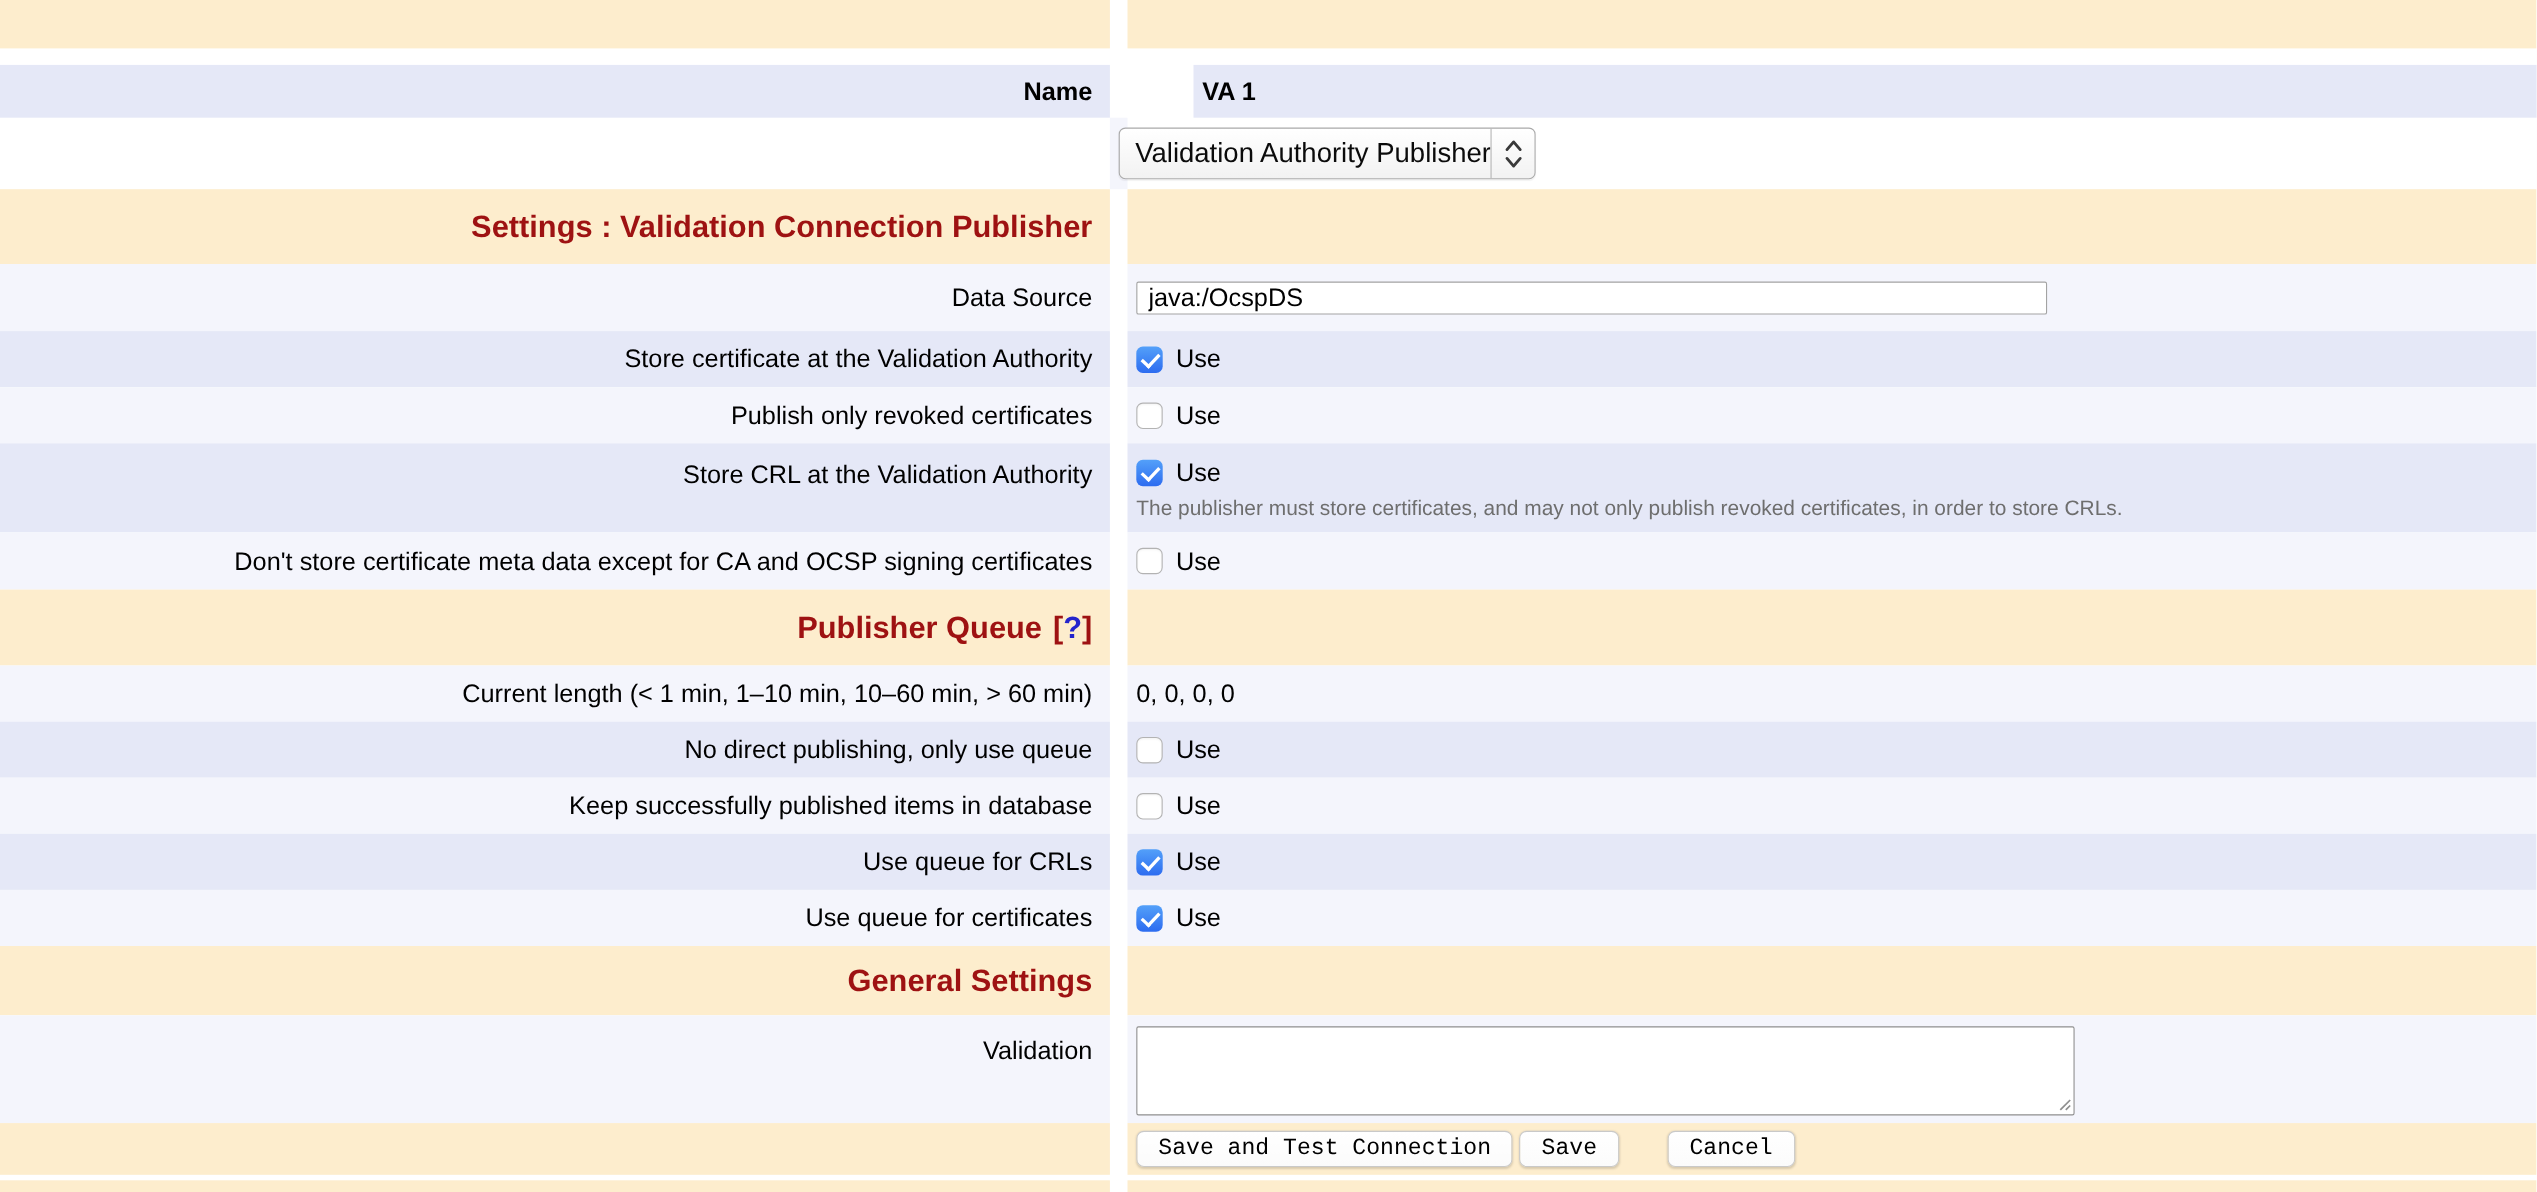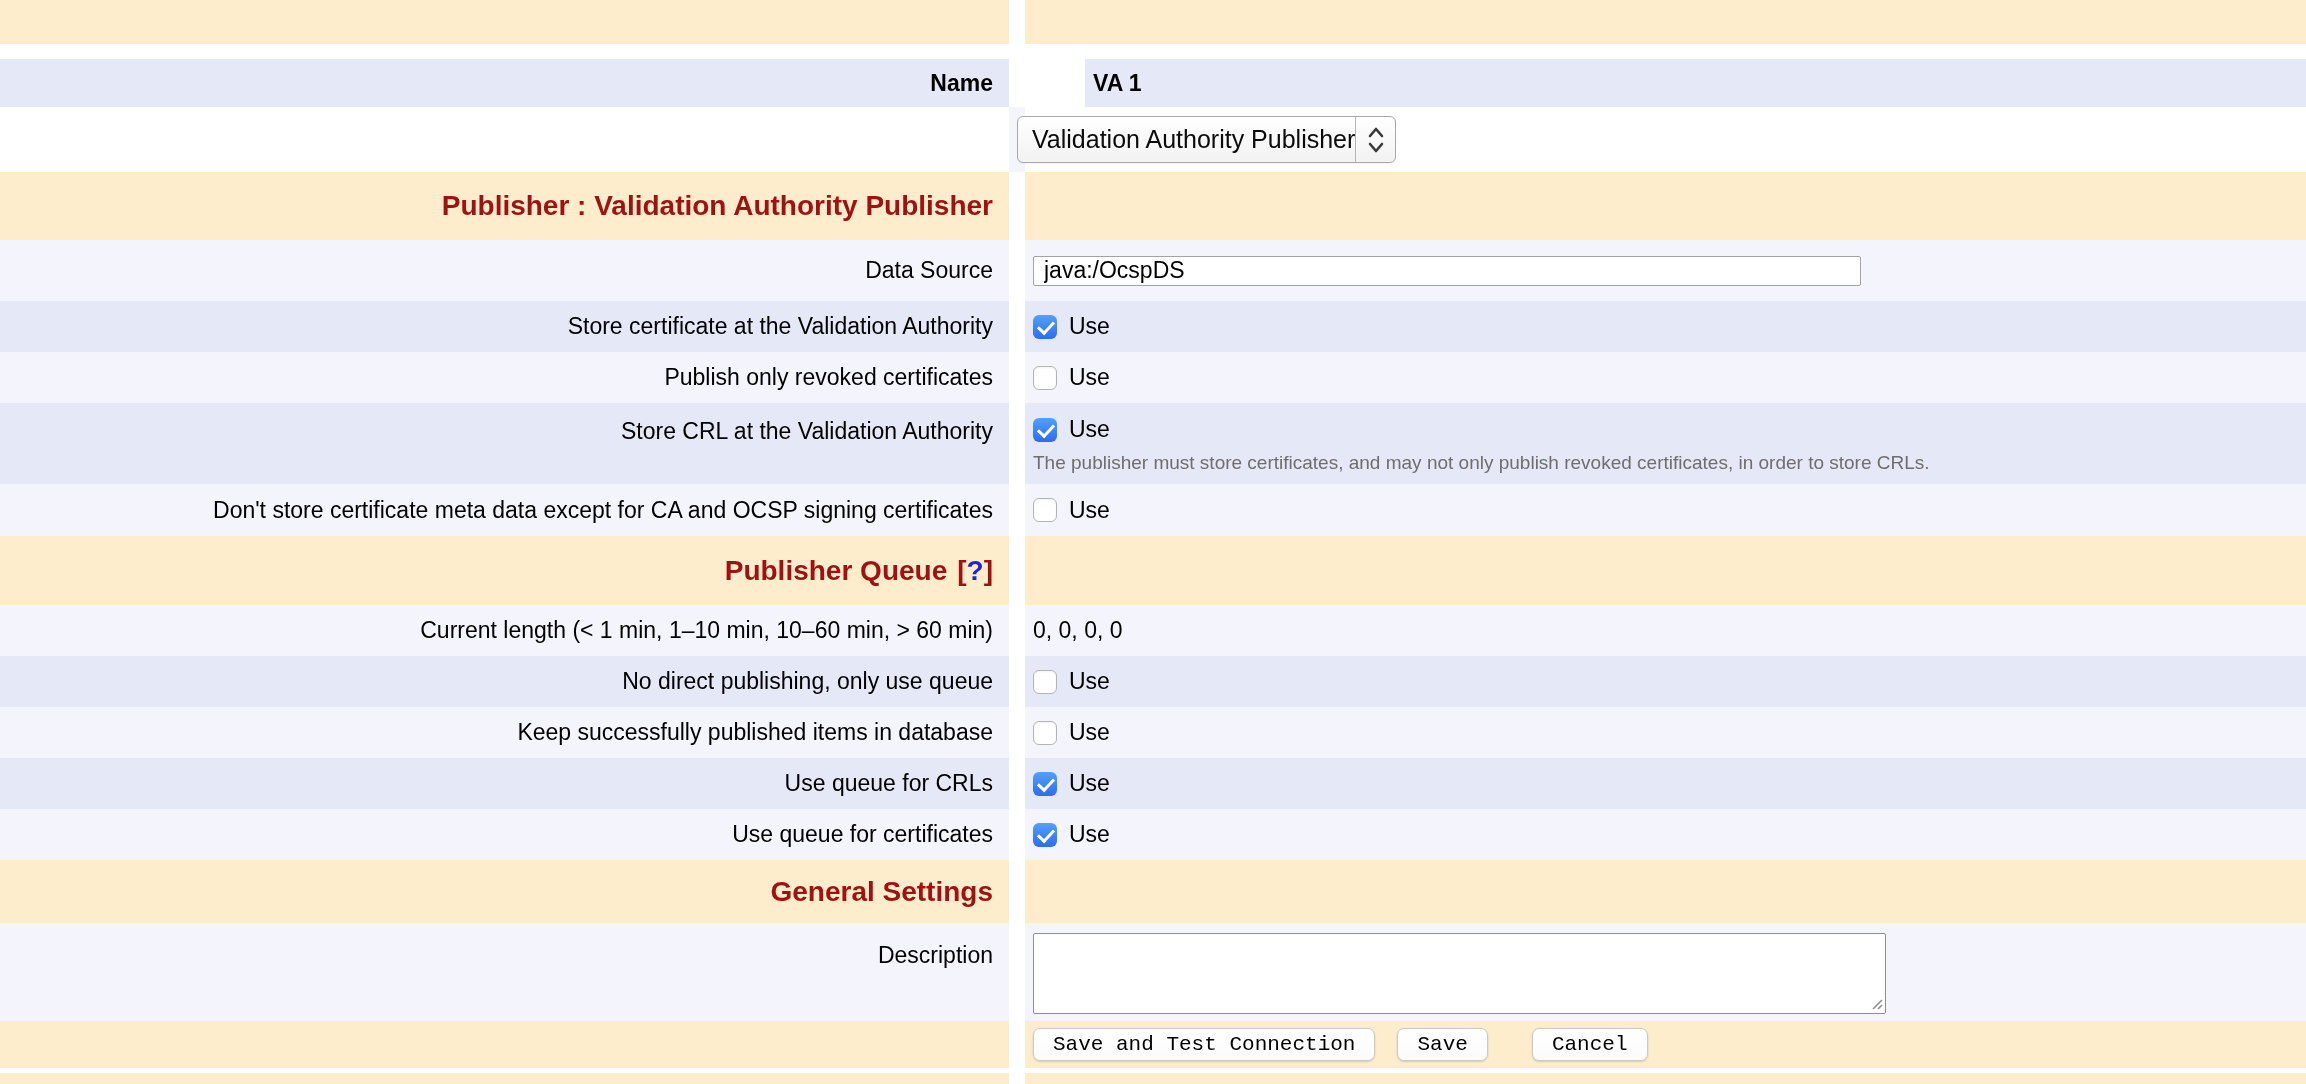--- a/index.html
+++ b/index.html
@@ -80,21 +80,21 @@
   
   .ta-wrap{position:relative;display:inline-block;}
   .ta{width:853px;height:81px;border:1px solid #8f8f8f;border-radius:2px;background:#fff;resize:none;
     font-size:24px;font-family:inherit;padding:6px 10px;outline:none;display:block;}
   .grip{position:absolute;right:3px;bottom:4px;pointer-events:none;line-height:0;}
 
   
   .btn{height:33px;padding:0 19px;background:linear-gradient(#ffffff,#fbfbfb);border:1px solid #c9c9c9;
     border-radius:7px;font-size:21px;font-family:Liberation Mono, monospace;color:#000;display:inline-flex;align-items:center;
     box-shadow:0 1px 2px rgba(0,0,0,0.15);cursor:pointer;white-space:nowrap;}
-  .btn-save{margin-left:22px;}
+  .btn-save{margin-left:6px;}
   .btn-cancel{margin-left:44px;}
 </style>
 </head>
 <body>
 
 <div class="row cream r-band-top">
   <div class="cl"></div>
   <div class="gapcell"></div>
   <div class="cr"></div>
 </div>
@@ -120,21 +120,21 @@
           <path d="M5 14 L11 7 L17 14" fill="none" stroke="#3a3a3a" stroke-width="2.6" stroke-linecap="round" stroke-linejoin="round"></path>
           <path d="M5 22 L11 29 L17 22" fill="none" stroke="#3a3a3a" stroke-width="2.6" stroke-linecap="round" stroke-linejoin="round"></path>
         </svg>
       </span>
     </div>
   </div>
 </div>
 
 <div class="row cream r-hdr1">
   <div class="cl">
-      <span class="heading">Publisher : Validation Authority Publisher</span>
+      <span class="heading">Settings : Validation Connection Publisher</span>
     </div>
   <div class="gapcell"></div>
   <div class="cr"></div>
 </div>
 
 <div class="row light r-datasource">
   <div class="cl">
       <span class="lbl">Data Source</span>
     </div>
   <div class="gapcell"></div>
@@ -257,21 +257,21 @@
 <div class="row cream r-hdr3">
   <div class="cl">
       <span class="heading">General Settings</span>
     </div>
   <div class="gapcell"></div>
   <div class="cr"></div>
 </div>
 
 <div class="row light r-desc">
   <div class="cl">
-      <span class="lbl">Description</span>
+      <span class="lbl">Validation</span>
     </div>
   <div class="gapcell"></div>
   <div class="cr">
     <span class="ta-wrap">
       <textarea class="ta" style=""></textarea>
       <span class="grip">
         <svg width="15" height="15" viewBox="0 0 15 15">
           <path d="M14 5 L5 14 M14 10 L10 14" stroke="#8f8f8f" stroke-width="1.6" fill="none"></path>
         </svg>
       </span>

